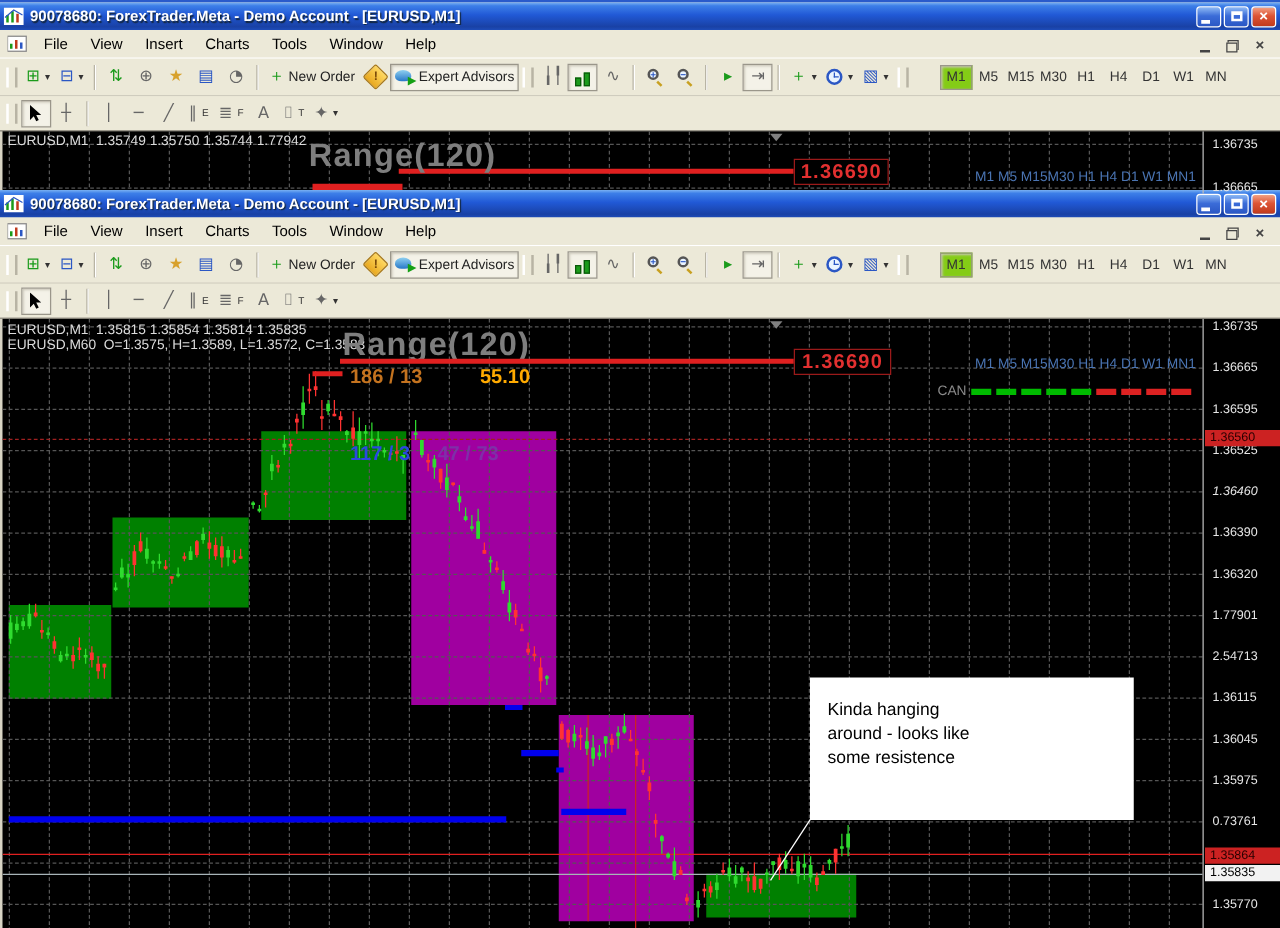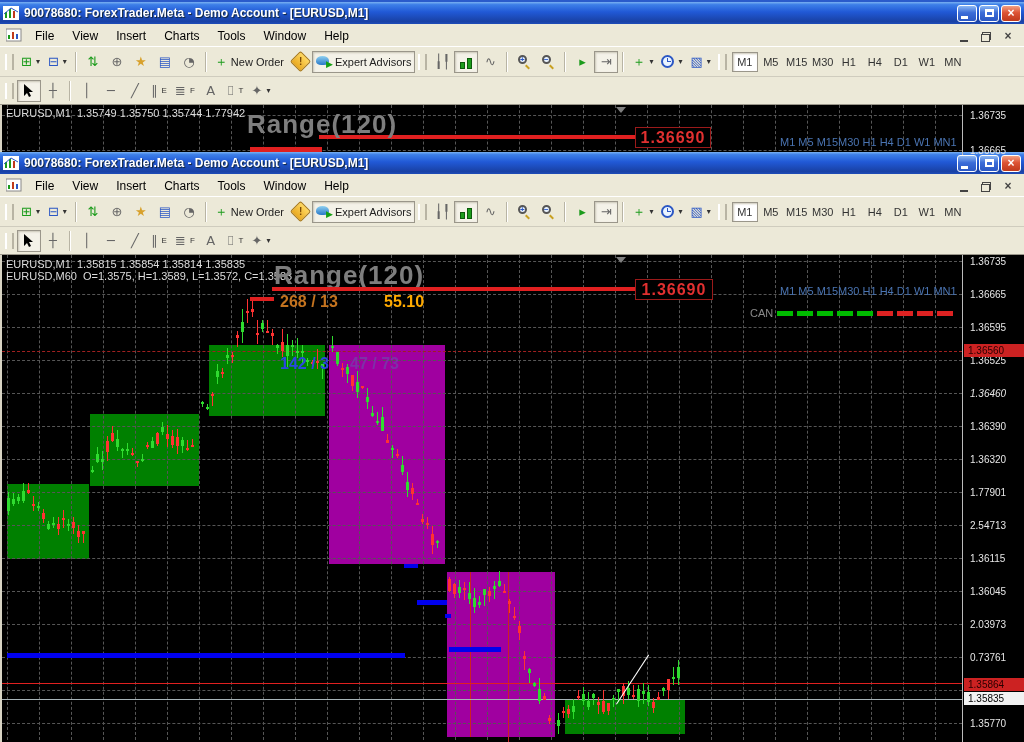--- a/index.html
+++ b/index.html
@@ -65,21 +65,21 @@
   .zoom-ic i{position:absolute;left:0;top:0;width:9px;height:9px;border:2px solid #555;
     border-radius:50%;box-sizing:border-box;background:#EAF4FF;font-style:normal;
     font-size:8px;font-weight:bold;color:#2B57C4;display:flex;align-items:center;justify-content:center;}
   .zoom-ic::after{content:"";position:absolute;right:1px;bottom:0;width:5px;height:2px;
     background:#C8A020;transform:rotate(45deg);}
   .candle-ic{display:flex;gap:2px;align-items:flex-end;height:14px;}
   .candle-ic b{width:3px;background:#1B9B1B;border:1px solid #0A5A0A;}
   .tf-row{display:flex;margin-left:2px;}
   .tf-btn{min-width:26px;height:20px;display:flex;align-items:center;justify-content:center;
     font-size:11px;color:#333;border:1px solid transparent;box-sizing:border-box;}
-  .tf-btn.pressed{border:1px solid #9a968a;background:#ffffff;box-shadow:inset 1px 1px 2px #cac6b8;}
+  .tf-btn.pressed{border:1px solid #9a968a;background:#84cc16;box-shadow:inset 1px 1px 2px #cac6b8;margin-left:20px;}
   
   .chart{position:relative;background:#000;overflow:hidden;border-left:2px solid #d8d4c4;}
   #chart1{height:50px;}
   #chart2{height:490px;}
   .plotline,.gridline,.box,.cdl,.seg{position:absolute;}
   .axis-sep{position:absolute;top:0;bottom:0;left:960px;width:1px;background:#bbb;z-index:6;}
   .axis-label{position:absolute;left:968px;color:#E6E6E6;font-size:10px;z-index:6;white-space:nowrap;}
   .pmarker{position:absolute;left:962px;width:62px;height:13px;font-size:10px;z-index:7;
     display:flex;align-items:center;padding-left:4px;box-sizing:border-box;}
   .pmarker.red{background:#CC2222;color:#2A0000;}
@@ -527,52 +527,55 @@
         <span class="glyph g-gray">✦</span>
         <span class="caret">▾</span>
       </span>
     </div>
 
   <div class="chart" id="chart2">
     <div class="info-line" style="top:3px">EURUSD,M1  1.35815 1.35854 1.35814 1.35835</div>
     <div class="info-line" style="top:15px">EURUSD,M60  O=1.3575, H=1.3589, L=1.3572, C=1.3583</div>
     <div class="range-lbl" style="left:272px;top:5px">Range(120)</div>
     <div class="pricebox" style="left:633px;top:24px;width:76px;height:19px">1.36690</div>
-    <div class="stat-orange" style="left:278px;top:38px;color:#C4731F">268 / 13</div>
+    <div class="stat-orange" style="left:278px;top:38px;color:#C4731F">186 / 13</div>
     <div class="stat-orange" style="left:382px;top:38px;color:#FFAA00">55.10</div>
-    <div class="stat-blue" style="left:278px;top:100px">142 / 3</div>
+    <div class="stat-blue" style="left:278px;top:100px">117 / 3</div>
     <div class="stat-purple" style="left:348px;top:100px">47 / 73</div>
     <div class="mtf" style="left:778px;top:30px">M1 M5 M15M30 H1 H4 D1 W1 MN1</div>
     <div class="can-lbl" style="left:748px;top:52px">CAN</div>
     <div>
         <div class="seg" style="left: 775px; top: 56px; width: 16px; height: 5px; background: rgb(0, 187, 0); z-index: 8;"></div>
         <div class="seg" style="left: 795px; top: 56px; width: 16px; height: 5px; background: rgb(0, 187, 0); z-index: 8;"></div>
         <div class="seg" style="left: 815px; top: 56px; width: 16px; height: 5px; background: rgb(0, 187, 0); z-index: 8;"></div>
         <div class="seg" style="left: 835px; top: 56px; width: 16px; height: 5px; background: rgb(0, 187, 0); z-index: 8;"></div>
         <div class="seg" style="left: 855px; top: 56px; width: 16px; height: 5px; background: rgb(0, 187, 0); z-index: 8;"></div>
         <div class="seg" style="left: 875px; top: 56px; width: 16px; height: 5px; background: rgb(221, 34, 34); z-index: 8;"></div>
         <div class="seg" style="left: 895px; top: 56px; width: 16px; height: 5px; background: rgb(221, 34, 34); z-index: 8;"></div>
         <div class="seg" style="left: 915px; top: 56px; width: 16px; height: 5px; background: rgb(221, 34, 34); z-index: 8;"></div>
         <div class="seg" style="left: 935px; top: 56px; width: 16px; height: 5px; background: rgb(221, 34, 34); z-index: 8;"></div>
       </div>
     <div class="tri" style="left:614px;top:2px"></div>
+    <div class="annotation">Kinda hanging
+around - looks like
+some resistence</div>
     <div class="axis-sep"></div>
     <div>
         <div class="axis-label" style="top: 1px;">1.36735</div>
         <div class="axis-label" style="top: 34px;">1.36665</div>
         <div class="axis-label" style="top: 67px;">1.36595</div>
         <div class="axis-label" style="top: 100px;">1.36525</div>
         <div class="axis-label" style="top: 133px; font-style: italic;">1.36460</div>
         <div class="axis-label" style="top: 166px;">1.36390</div>
         <div class="axis-label" style="top: 199px;">1.36320</div>
         <div class="axis-label" style="top: 232px;">1.77901</div>
         <div class="axis-label" style="top: 265px;">2.54713</div>
         <div class="axis-label" style="top: 298px;">1.36115</div>
         <div class="axis-label" style="top: 331px;">1.36045</div>
-        <div class="axis-label" style="top: 364px;">2.03973</div>
+        <div class="axis-label" style="top: 364px;">1.35975</div>
         <div class="axis-label" style="top: 397px;">0.73761</div>
         <div class="axis-label" style="top: 463px;">1.35770</div>
       </div>
     <div></div>
   <div class="box" style="left: 5px; top: 229px; width: 82px; height: 75px; background: rgb(0, 128, 0); z-index: 1;"></div>
       <div class="box" style="left: 88px; top: 159px; width: 109px; height: 72px; background: rgb(0, 128, 0); z-index: 1;"></div>
       <div class="box" style="left: 207px; top: 90px; width: 116px; height: 71px; background: rgb(0, 128, 0); z-index: 1;"></div>
       <div class="box" style="left: 327px; top: 90px; width: 116px; height: 219px; background: rgb(160, 0, 160); z-index: 1;"></div>
       <div class="box" style="left: 445px; top: 317px; width: 108px; height: 165px; background: rgb(160, 0, 160); z-index: 1;"></div>
       <div class="box" style="left: 563px; top: 444px; width: 120px; height: 35px; background: rgb(0, 128, 0); z-index: 1;"></div>

